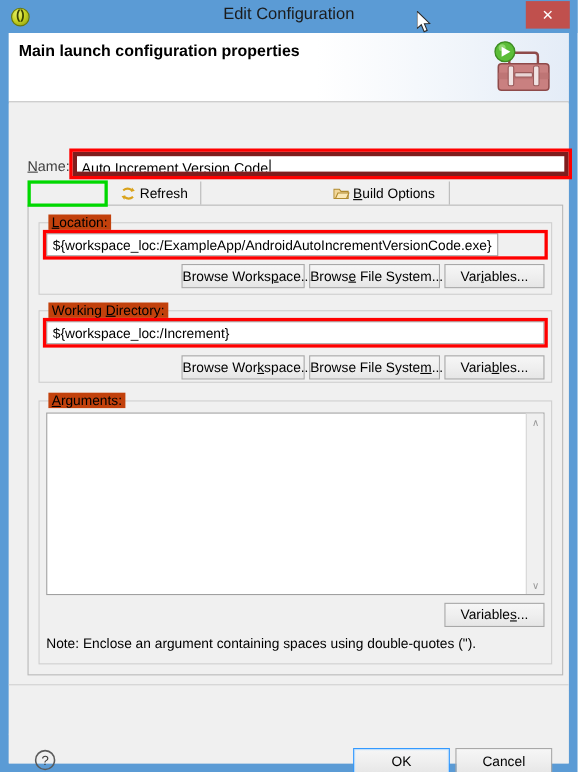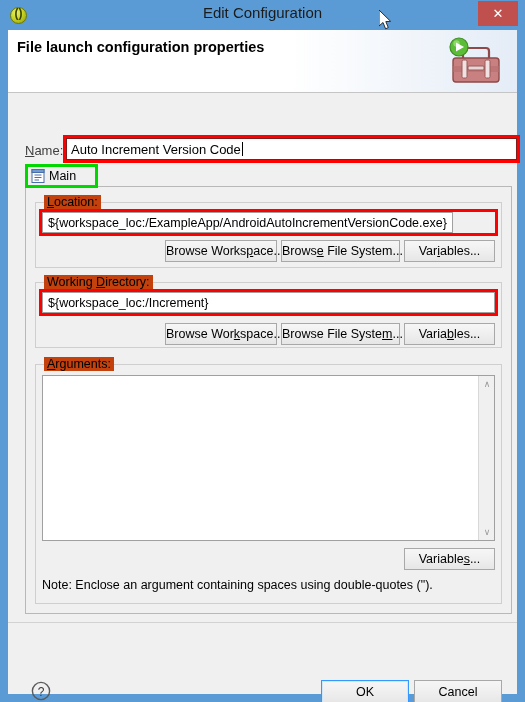--- a/index.html
+++ b/index.html
@@ -152,21 +152,21 @@
     box-sizing: border-box;
     z-index: 20;
     pointer-events: none;
   }
 
   .name-input {
     position: absolute;
     left: 58px; top: 108px;
     width: 451px; height: 22px;
     background: #ffffff;
-    border: 1px solid #7f1d1d;
+    border: 4px solid #7f1d1d;
     box-sizing: border-box;
     font-size: 13px;
     font-family: "Liberation Sans", sans-serif;
     color: #000;
     padding: 2px 4px;
     line-height: 18px;
     white-space: nowrap;
     overflow: hidden;
   }
   .caret {
@@ -336,21 +336,21 @@
     <div class="close-button">✕</div>
   </div>
 
   <svg class="cursor" viewBox="0 0 14 22">
     <polygon points="0,0 0,16 4,12.5 6.6,18.8 9.3,17.6 6.8,11.6 11.6,11.3" fill="#ffffff" stroke="#2b2b2b" stroke-width="1"></polygon>
   </svg>
 
   <div class="client">
 
     <div class="header">
-      <div class="header-title">File launch configuration properties</div>
+      <div class="header-title">Main launch configuration properties</div>
       <svg class="toolbox-icon" viewBox="0 0 62 52">
 
         <rect x="10" y="22" width="46" height="24" rx="3" fill="#c98080" stroke="#8e4a4a" stroke-width="1.4"></rect>
         <path d="M20 22 L20 15 Q20 12 23 12 L43 12 Q46 12 46 15 L46 22" fill="none" stroke="#8e4a4a" stroke-width="2.2"></path>
         <rect x="10" y="30" width="46" height="6" fill="#b86e6e" opacity="0.6"></rect>
         <rect x="19" y="24" width="5" height="18" rx="1.5" fill="#f0e2e2" stroke="#9a5a5a" stroke-width="1"></rect>
         <rect x="42" y="24" width="5" height="18" rx="1.5" fill="#f0e2e2" stroke="#9a5a5a" stroke-width="1"></rect>
         <rect x="25" y="30" width="16" height="4" rx="1" fill="#e8d6d6" stroke="#9a5a5a" stroke-width="1"></rect>
 
         <circle cx="16" cy="11" r="9" fill="#5bbd37" stroke="#3d8c22" stroke-width="1.2"></circle>
@@ -360,34 +360,41 @@
     </div>
 
     <div class="body-area"></div>
 
     <div class="name-label"><u>N</u>ame:</div>
     <div class="name-input"><span>Auto Increment Version Code</span><span class="caret"></span></div>
     <div class="hl-red" style="left:55px; top:105px; width:457px; height:28px;"></div>
 
     <div class="tabstrip">
 
-      <div class="tab selected" style="left:0px; width:73px;">
+
+      <div class="tab" style="left:78px; width:80px;">
         <span class="ticon">
           <svg viewBox="0 0 15 14" width="15" height="14">
-            <rect x="1" y="0.5" width="12" height="13" fill="#ffffff" stroke="#4a6fa5" stroke-width="1"></rect>
-            <rect x="1" y="0.5" width="12" height="3" fill="#6f9ad6" stroke="#4a6fa5" stroke-width="1"></rect>
-            <line x1="3.5" y1="6" x2="10.5" y2="6" stroke="#4a6fa5" stroke-width="1"></line>
-            <line x1="3.5" y1="8.5" x2="10.5" y2="8.5" stroke="#4a6fa5" stroke-width="1"></line>
-            <line x1="3.5" y1="11" x2="8" y2="11" stroke="#4a6fa5" stroke-width="1"></line>
+            <path d="M3 4 Q7 1 11 4" fill="none" stroke="#d9a21b" stroke-width="2"></path>
+            <polygon points="11,1.5 13.5,4.5 10,5.5" fill="#d9a21b"></polygon>
+            <path d="M12 10 Q8 13 4 10" fill="none" stroke="#d9a21b" stroke-width="2"></path>
+            <polygon points="4,12.5 1.5,9.5 5,8.5" fill="#d9a21b"></polygon>
           </svg>
-        </span><span>Main</span>
+        </span><span>Refresh</span>
       </div>
 
 
-
+      <div class="tab" style="left:272px; width:112px;">
+        <span class="ticon">
+          <svg viewBox="0 0 15 14" width="15" height="14">
+            <path d="M0.5 3 h5 l1.5 2 h6.5 v6.5 h-13 z" fill="#f2d79a" stroke="#b08a2e" stroke-width="1"></path>
+            <path d="M2 11.5 l2.2 -5 h10 l-2.2 5 z" fill="#fbe9b8" stroke="#b08a2e" stroke-width="1"></path>
+          </svg>
+        </span><span><u>B</u>uild Options</span>
+      </div>
     </div>
     <div class="hl-green" style="left:17px; top:134px; width:73px; height:24px;"></div>
 
     <div class="tabpanel"></div>
 
     <div class="group" style="left:27px; top:172px; width:467px; height:66px;">
       <div class="group-title"><u>L</u>ocation:</div>
     </div>
     <div class="text-input" style="left:34px; top:182px; width:411px; height:21px;">${workspace_loc:/ExampleApp/AndroidAutoIncrementVersionCode.exe}</div>
     <div class="hl-red" style="left:31px; top:179px; width:459px; height:27px;"></div>

